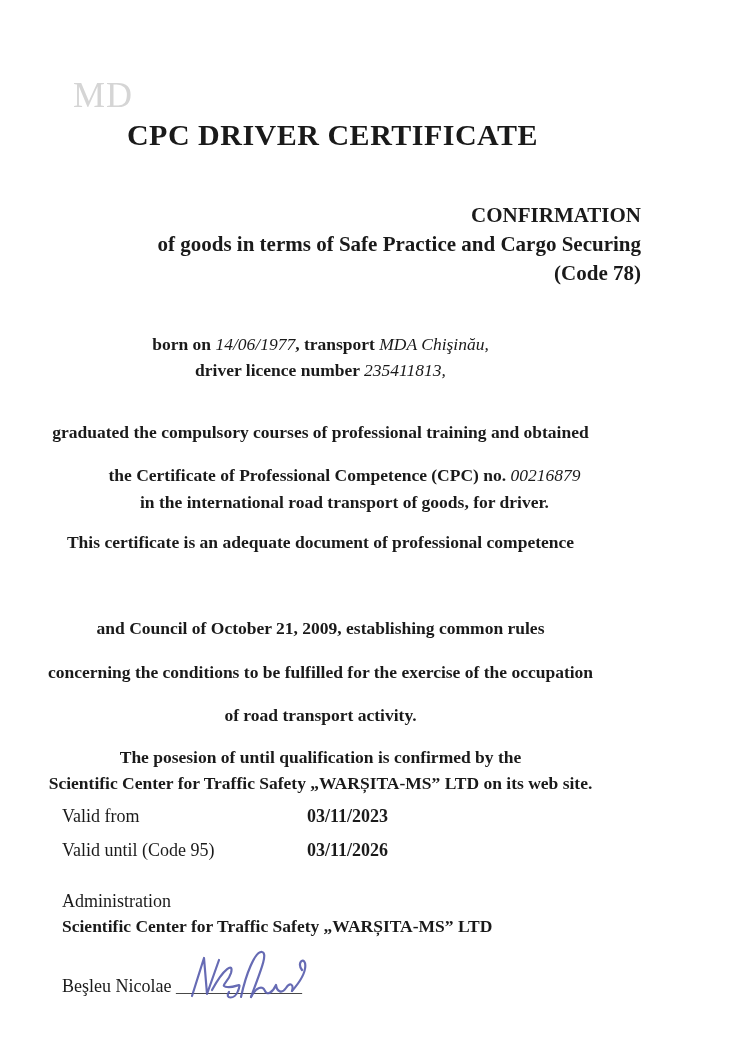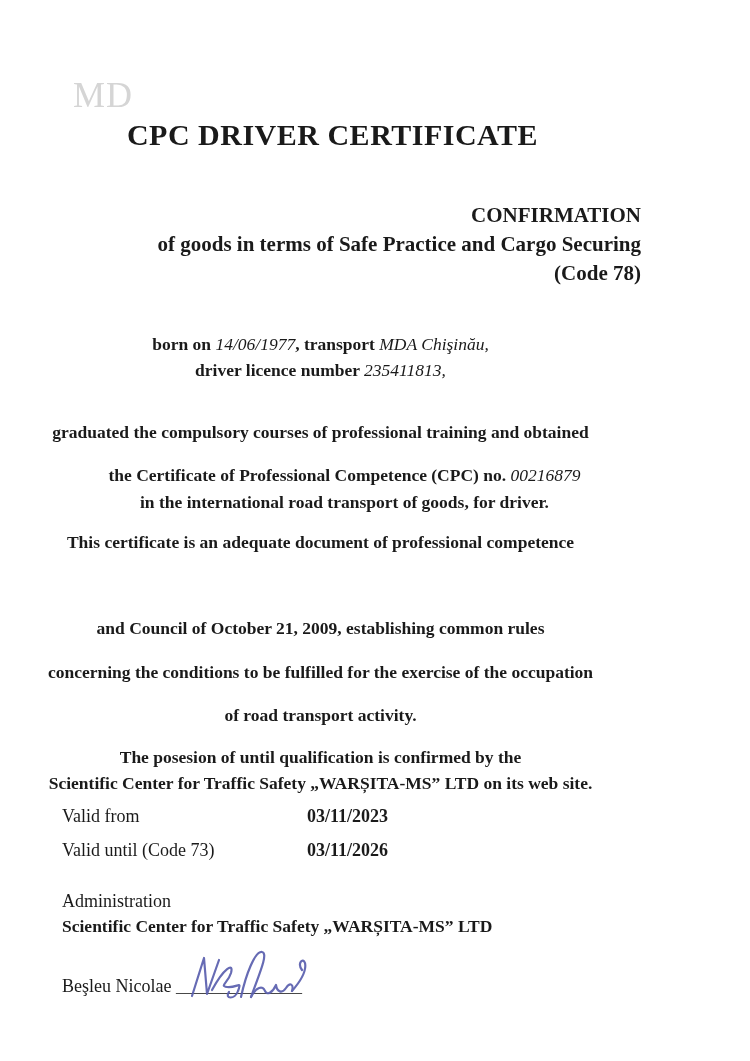--- a/index.html
+++ b/index.html
@@ -122,21 +122,21 @@
   <div class="abs center bodyline" style="top:638px">concerning the conditions to be fulfilled for the exercise of the occupation</div>
   <div class="abs center bodyline" style="top:681px">of road transport activity.</div>
 
   <div class="abs center possession">
     <div>The posesion of until qualification is confirmed by the</div>
     <div>Scientific Center for Traffic Safety „WARȘITA-MS” LTD on its web site.</div>
   </div>
 
   <div class="abs validity-label" style="top:806px">Valid from</div>
   <div class="abs validity-value" style="top:806px">03/11/2023</div>
-  <div class="abs validity-label" style="top:840px">Valid until (Code 73)</div>
+  <div class="abs validity-label" style="top:840px">Valid until (Code 95)</div>
   <div class="abs validity-value" style="top:840px">03/11/2026</div>
 
   <div class="abs admin-label">Administration</div>
   <div class="abs admin-org">Scientific Center for Traffic Safety „WARȘITA-MS” LTD</div>
 
   <div class="abs signer"><span>Beşleu Nicolae</span>
     <span class="sig-line">______________</span>
   </div>
 
   <svg class="abs signature-svg" viewBox="0 0 132 64" fill="none">

